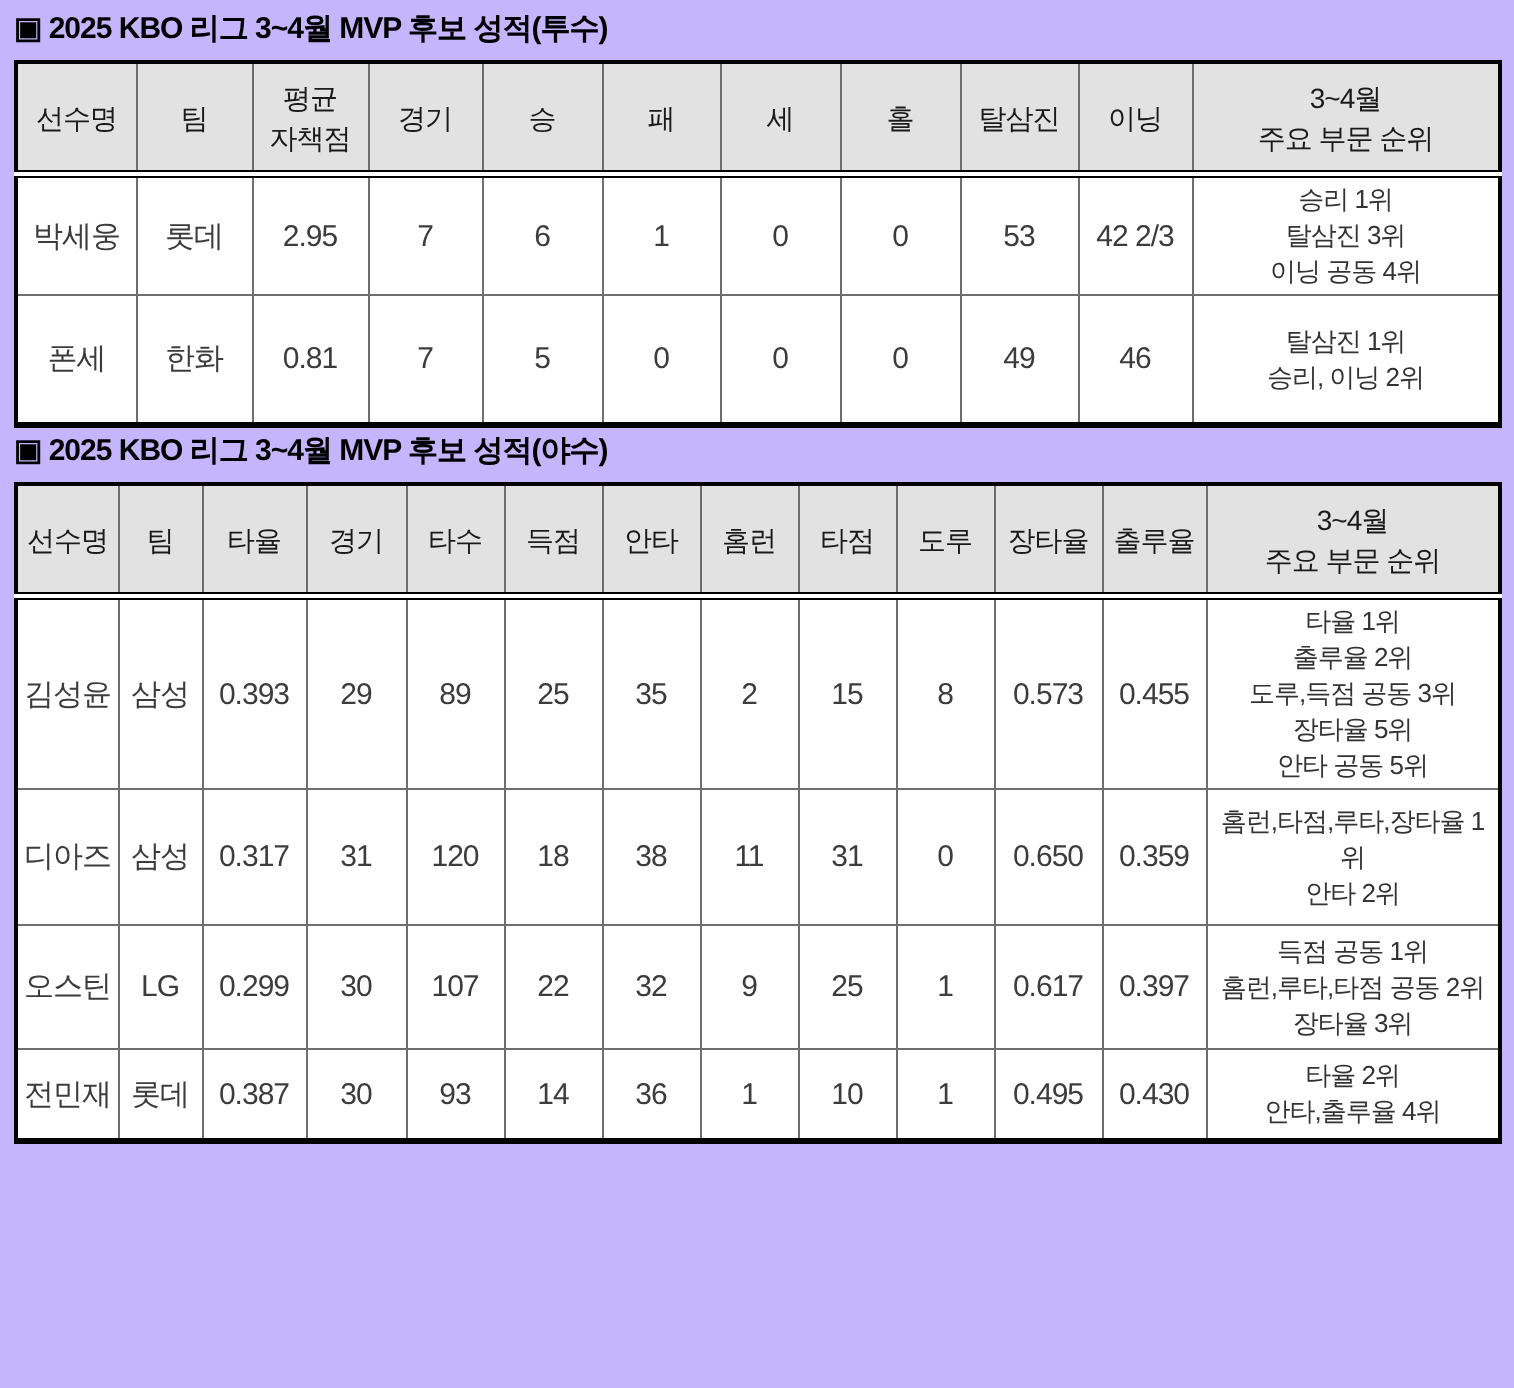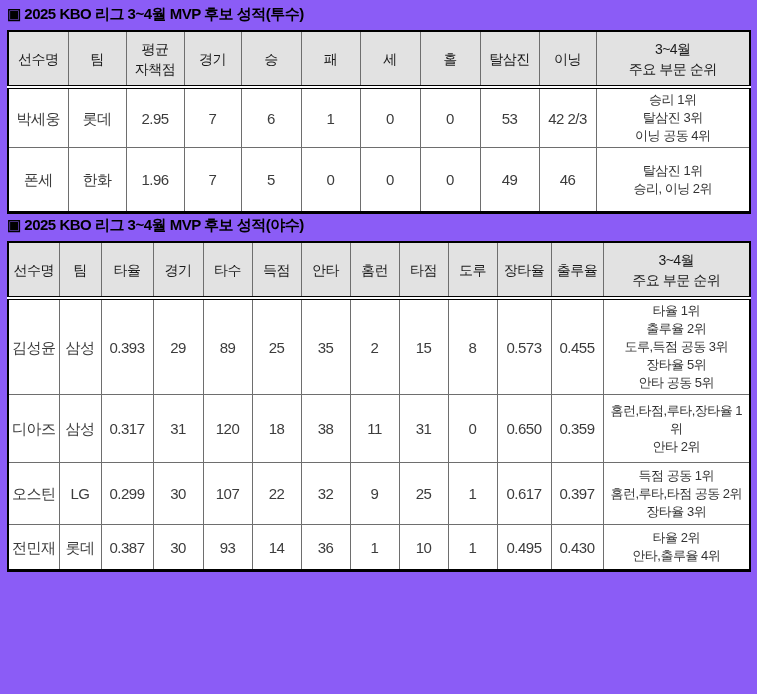--- a/index.html
+++ b/index.html
@@ -8,21 +8,21 @@
     background: #ffffff;
     font-family: "Liberation Sans", sans-serif;
     color: #1f1f1f;
   }
   .page {
     width: 757px;
     height: 694px;
     box-sizing: border-box;
     padding: 3px 7px 0 7px;
     overflow: hidden;
-    background: #8b5cf6;
+    background: #c4b5fd;
   }
   .tbl-title {
     font-size: 15px;
     font-weight: bold;
     color: #000000;
     letter-spacing: -0.5px;
     margin: 2px 0 6px 0;
     white-space: pre;
   }
   .tbl-title.second {
@@ -125,21 +125,21 @@
           <td>0</td>
           <td>53</td>
           <td>42 2/3</td>
           <td>승리 1위
 탈삼진 3위
 이닝 공동 4위</td>
         </tr>
         <tr>
           <td>폰세</td>
           <td>한화</td>
-          <td>1.96</td>
+          <td>0.81</td>
           <td>7</td>
           <td>5</td>
           <td>0</td>
           <td>0</td>
           <td>0</td>
           <td>49</td>
           <td>46</td>
           <td>탈삼진 1위
 승리, 이닝 2위</td>
         </tr>

